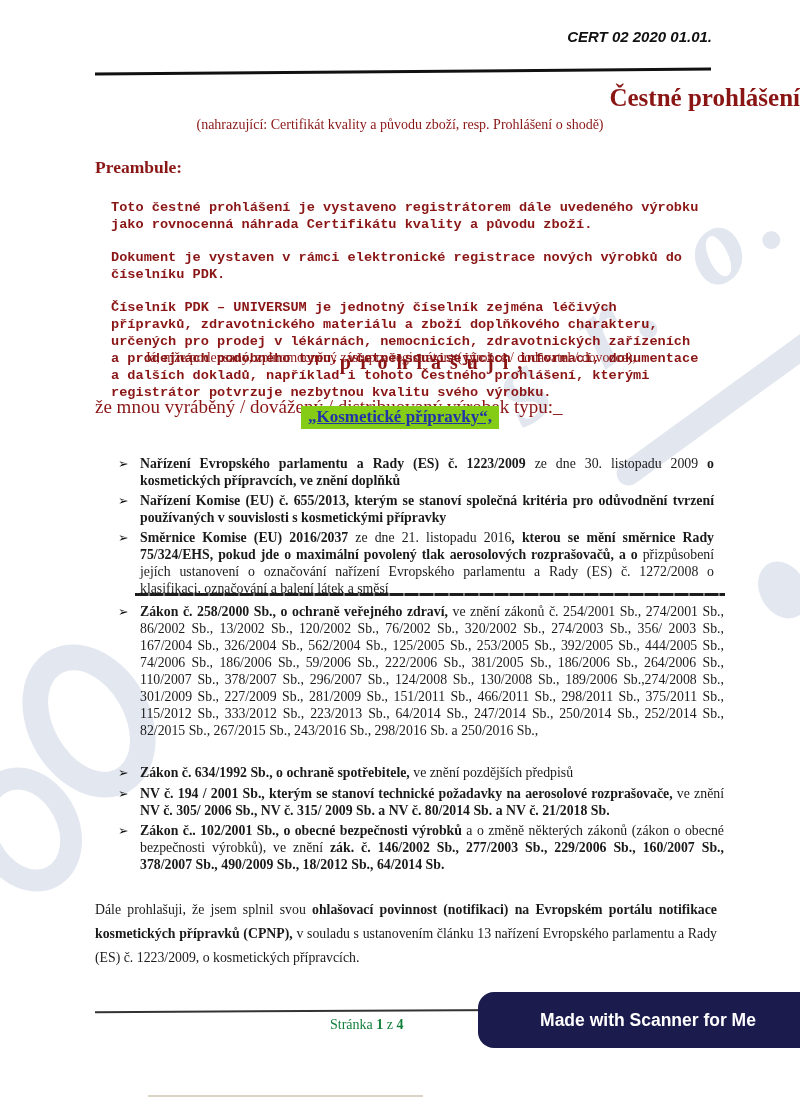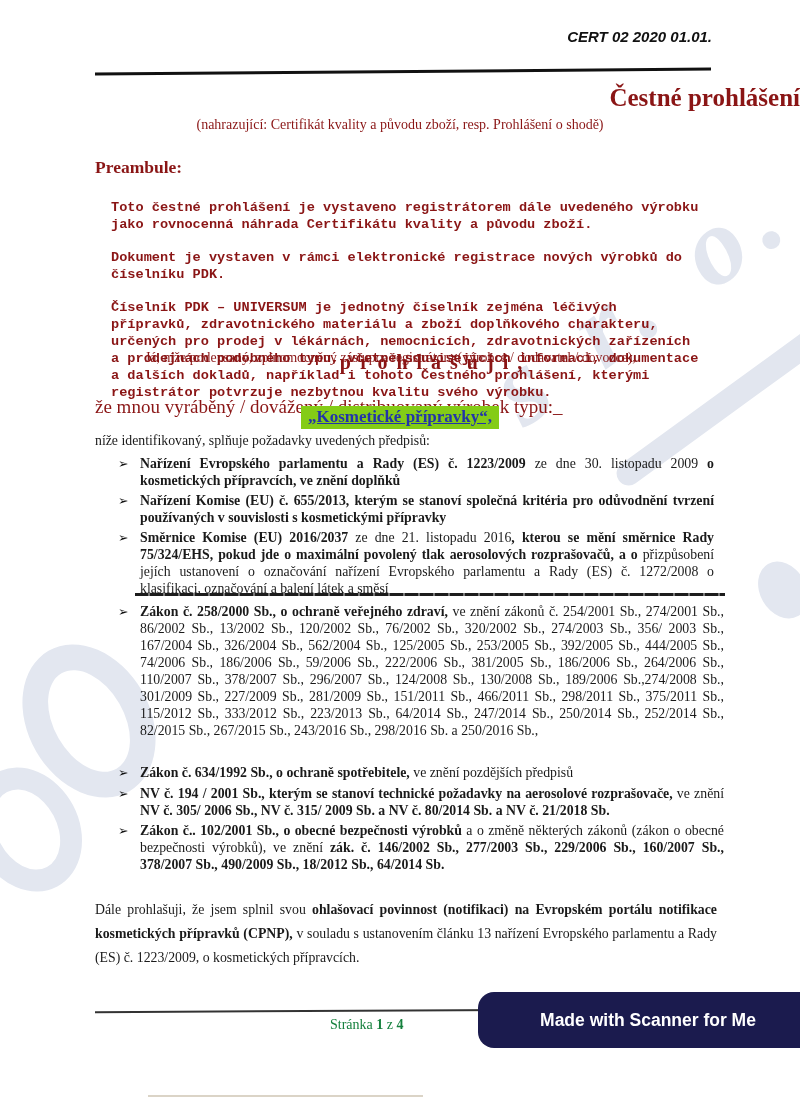--- a/index.html
+++ b/index.html
@@ -86,21 +86,20 @@
     <p>Dokument je vystaven v rámci elektronické registrace nových výrobků do číselníku PDK.</p>
     <p>Číselník PDK – UNIVERSUM je jednotný číselník zejména léčivých přípravků, zdravotnického materiálu a zboží doplňkového charakteru, určených pro prodej v lékárnách, nemocnicích, zdravotnických zařízeních a prodejnách podobného typu, včetně souvisejících informací, dokumentace a dalších dokladů, například i tohoto Čestného prohlášení, kterými registrátor potvrzuje nezbytnou kvalitu svého výrobku.</p>
   </div>
 
   <div class="abs z intro-line red">Já, níže podepsaný, zplnomocněný zástupce registrátora (výrobce / dodavatel / dovozce),</div>
   <div class="abs z verb-line red">p r o h l a š u j i ,</div>
   <div class="abs z product-line red">že mnou vyráběný / dovážený  / distribuovaný výrobek typu:_</div>
   <div class="abs z product-wrap">
     <span class="product-hl">„Kosmetické přípravky“,</span>
   </div>
-  <div class="abs z compliance-line">níže identifikovaný, splňuje požadavky uvedených předpisů:</div>
 
   <div class="abs z blist list-eu" id="list-eu">
       <div class="bullet">
         <span class="marker">➢</span>
         <div class="bullet-text"><span class="b">Nařízení Evropského parlamentu a Rady (ES) č. 1223/2009</span><span> ze dne 30. listopadu 2009 </span><span class="b">o kosmetických přípravcích, ve znění doplňků</span></div>
       </div>
       <div class="bullet">
         <span class="marker">➢</span>
         <div class="bullet-text"><span class="b">Nařízení Komise (EU) č. 655/2013, kterým se stanoví společná kritéria pro odůvodnění tvrzení používaných v souvislosti s kosmetickými přípravky</span></div>
       </div>

